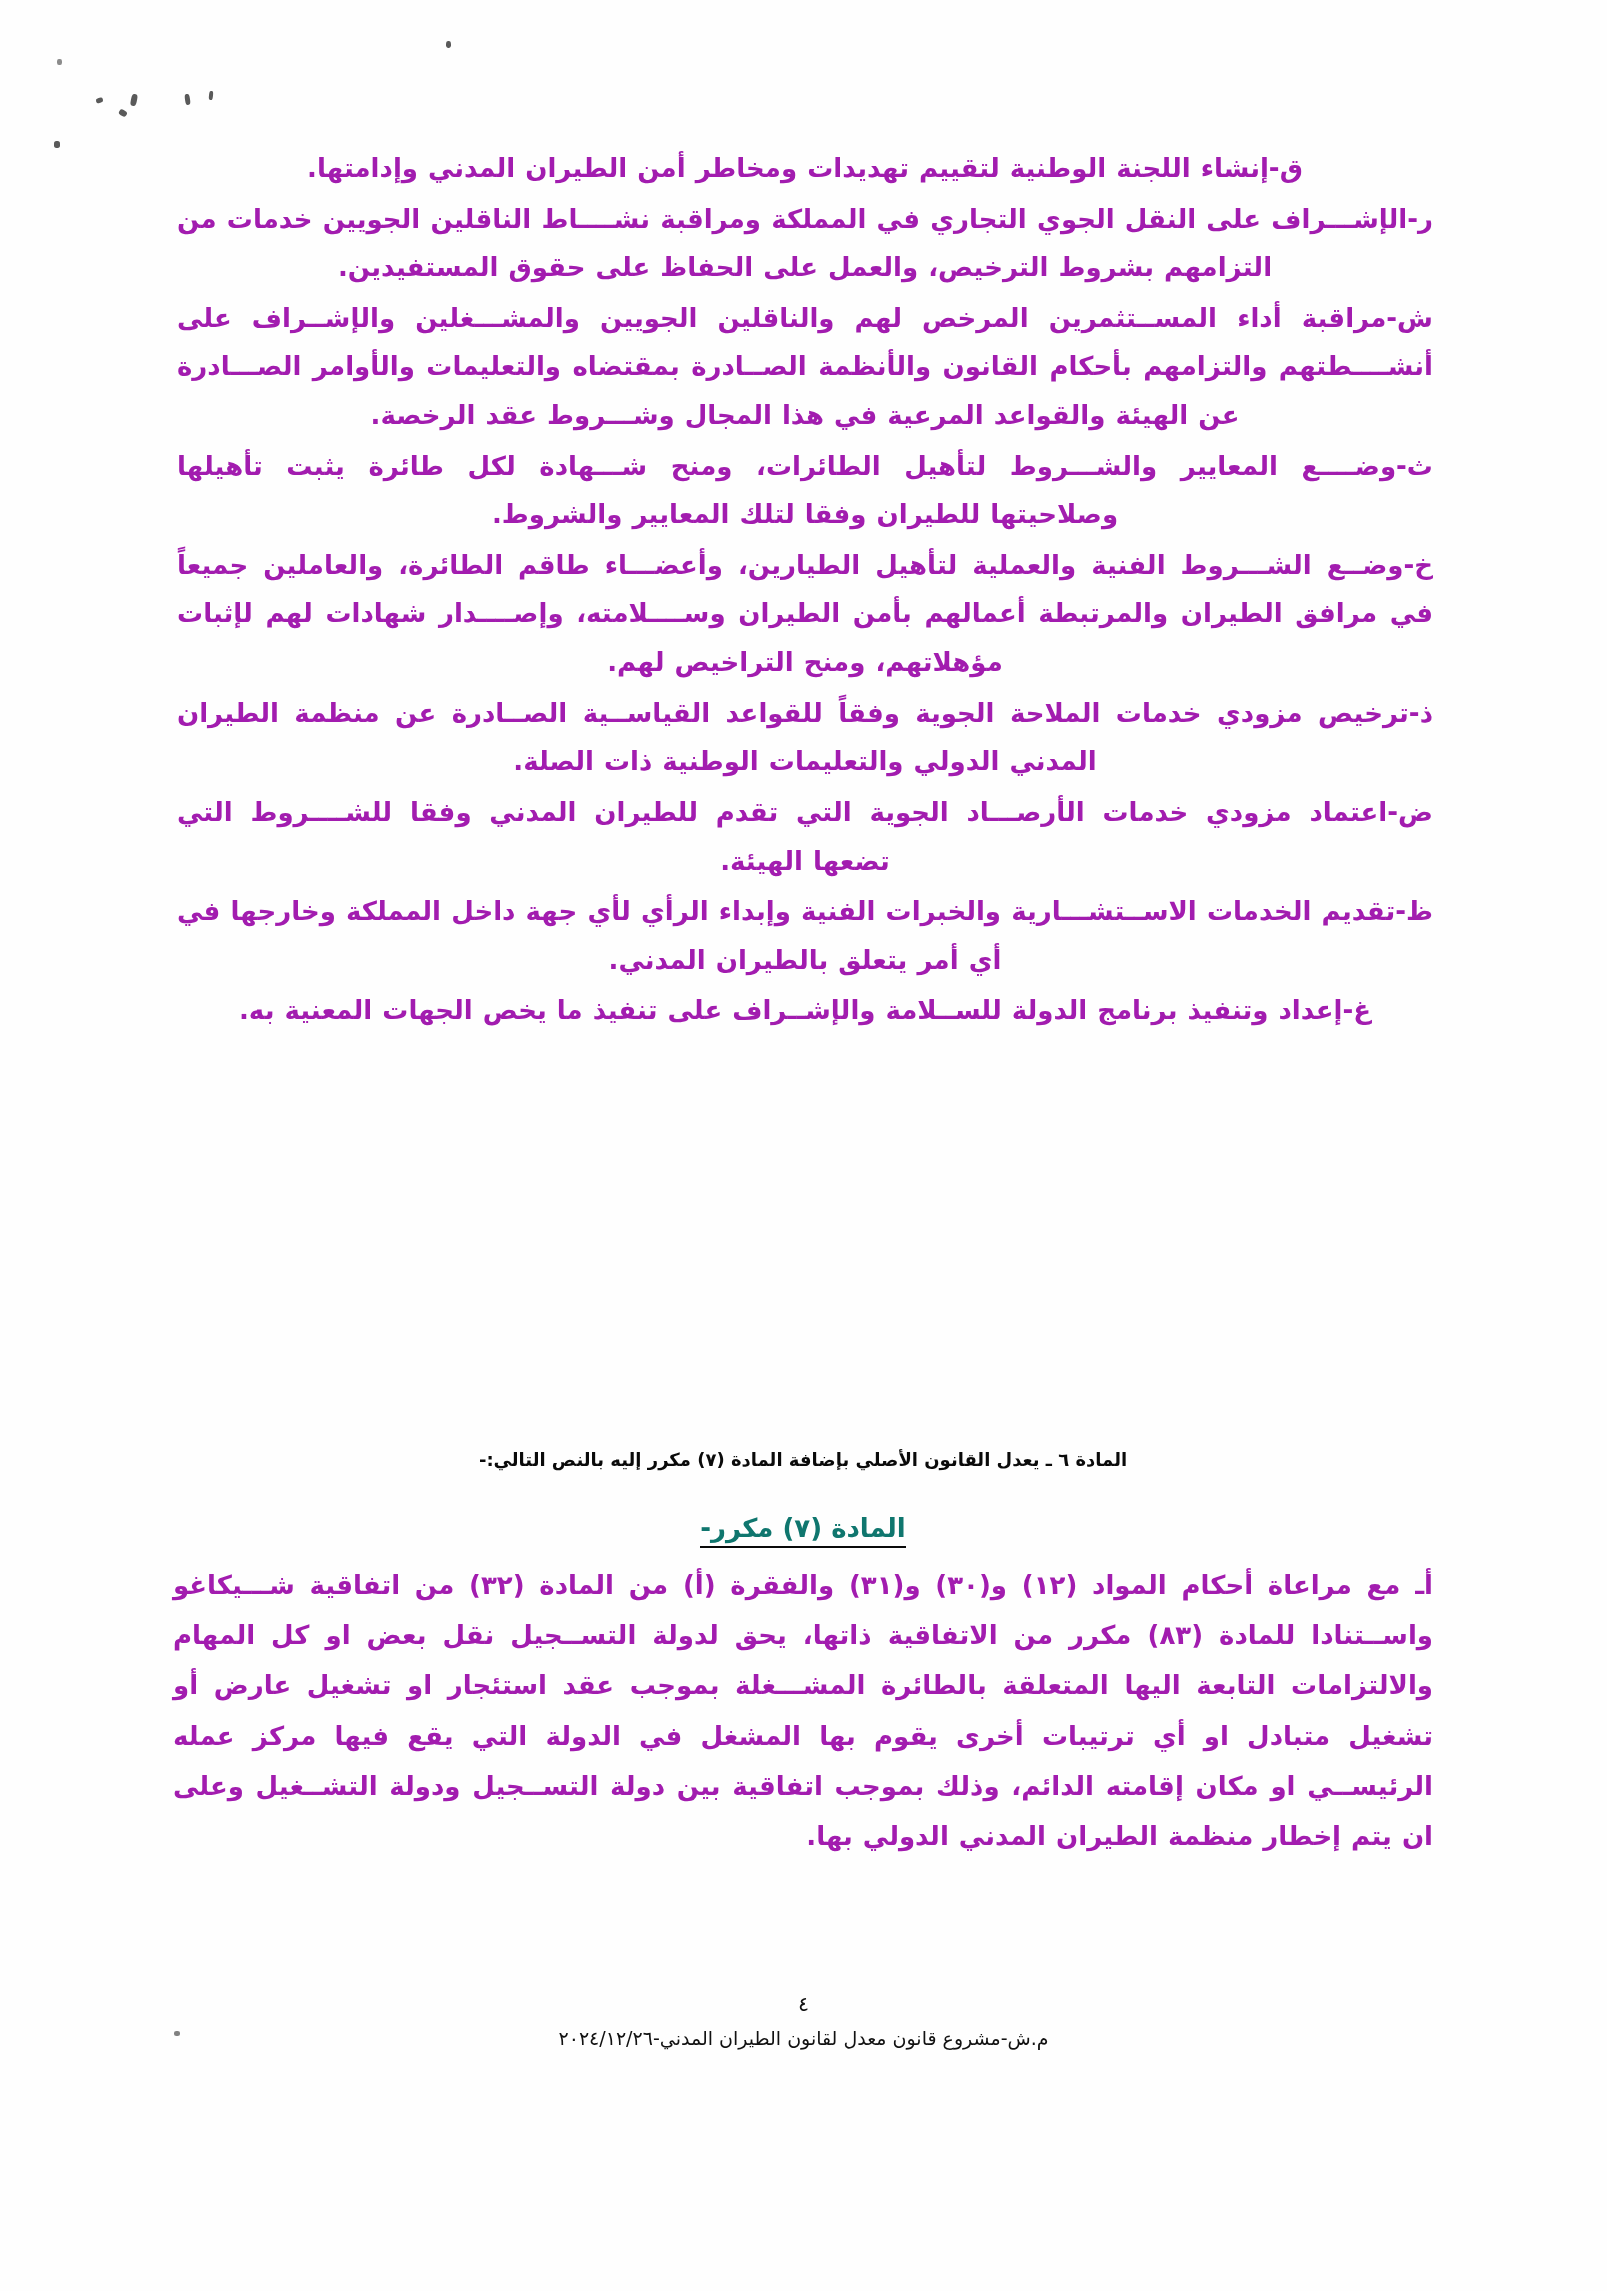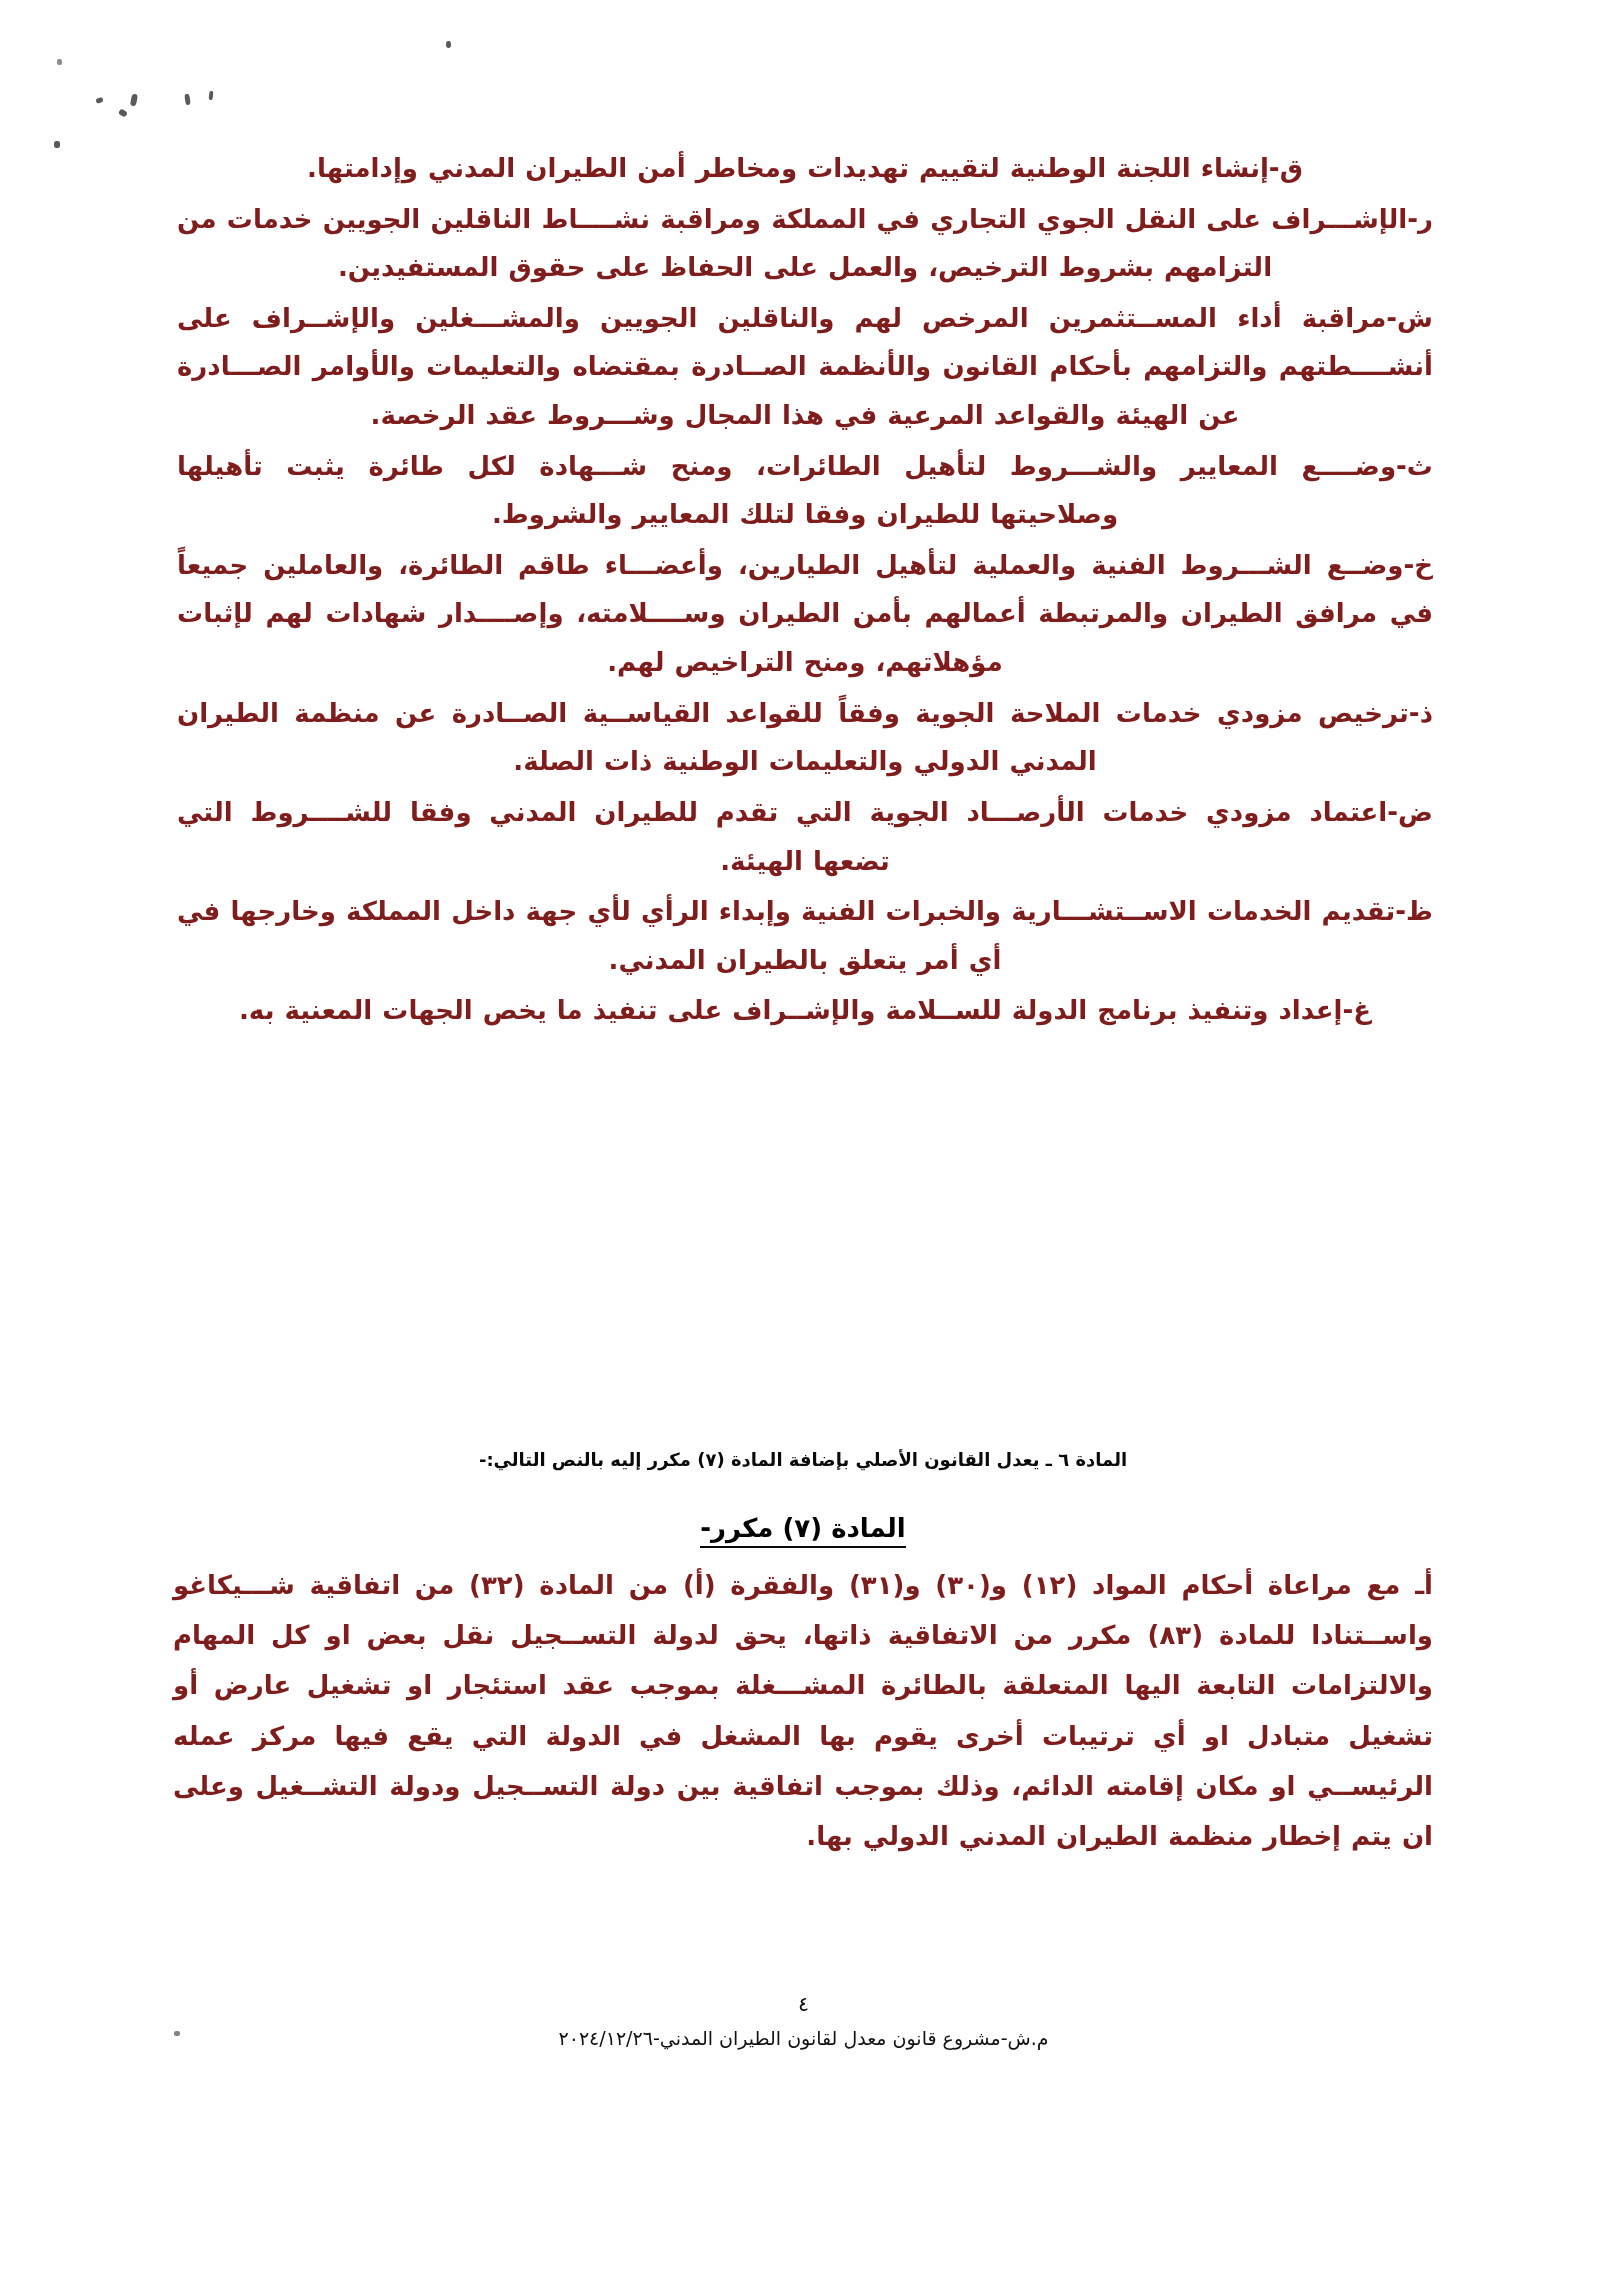--- a/index.html
+++ b/index.html
@@ -34,21 +34,21 @@
     width: 1256px;
     direction: rtl;
     text-align: justify;
     text-align-last: center;
   }
 
   .clause {
     font-family: "DejaVu Sans", sans-serif;
     font-size: 26px;
     font-weight: 700;
-    color: #7f1d1d;
+    color: #a21caf;
     line-height: 1.87;
     margin: 0 0 2px 0;
     text-align: justify;
     text-align-last: center;
     letter-spacing: 0.1px;
     word-spacing: 1px;
     text-rendering: optimizeLegibility;
   }
 
   
@@ -70,21 +70,21 @@
   #article7-heading {
     position: absolute;
     top: 1513px;
     right: 174px;
     width: 1260px;
     direction: rtl;
     text-align: center;
     font-family: "DejaVu Sans", sans-serif;
     font-size: 26px;
     font-weight: 700;
-    color: #000000;
+    color: #0f766e;
   }
   #article7-heading .underlined {
     display: inline-block;
     border-bottom: 2.4px solid #0a0a0a;
     padding-bottom: 2.9px;
   }
 
   
   #article7-body {
     position: absolute;

